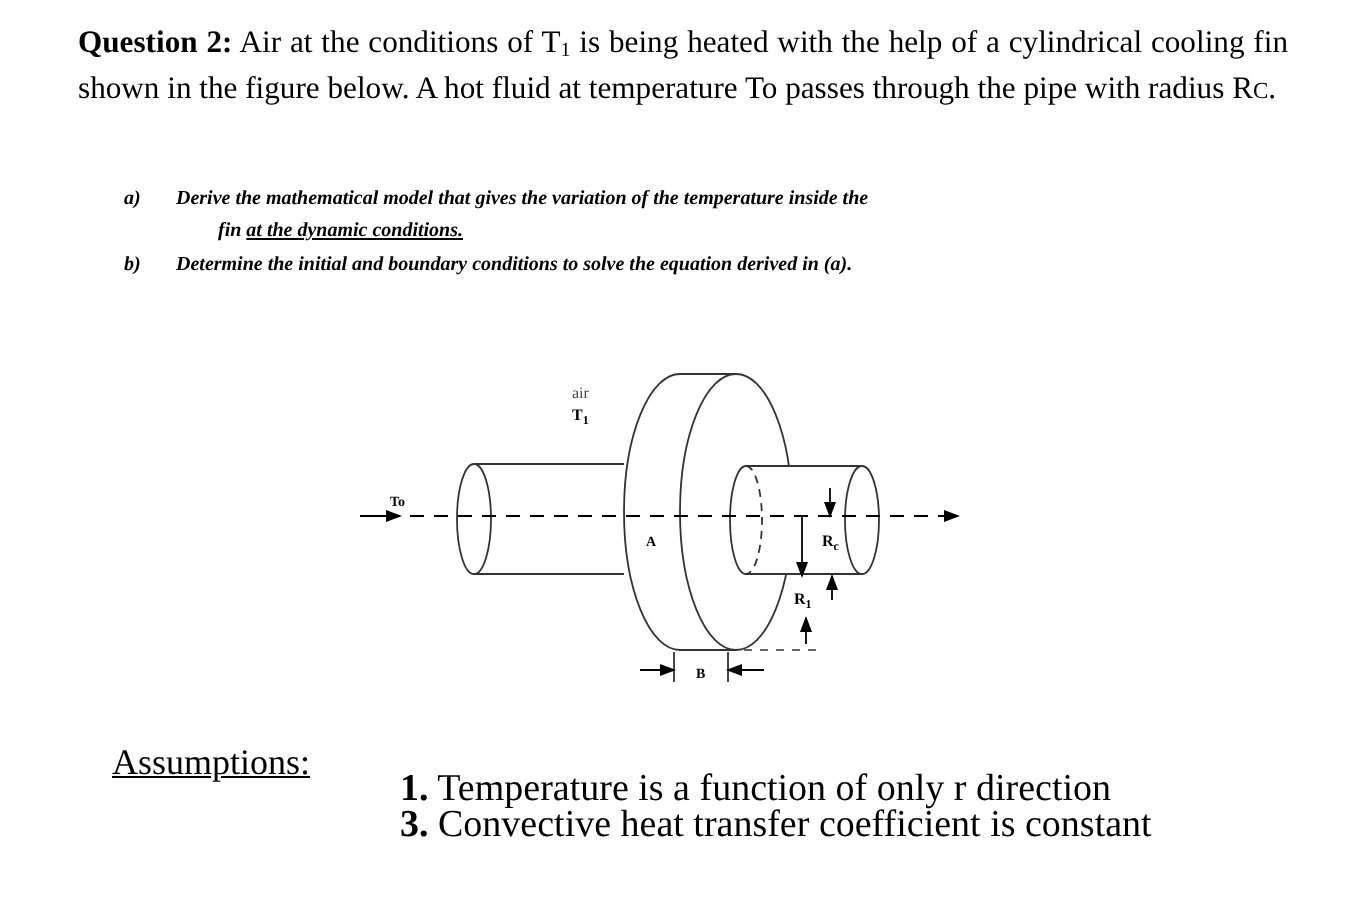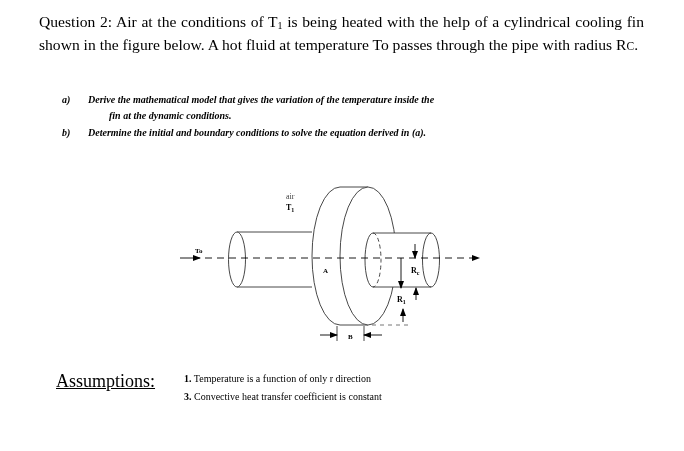--- a/index.html
+++ b/index.html
@@ -1,28 +1,28 @@
 <!DOCTYPE html>
 <html><head>
   <meta charset="utf-8">
   <style>
     html, body { margin: 0; padding: 0; background: #ffffff; }
     body { width: 684px; height: 451px; position: relative; overflow: hidden;
            font-family: "Liberation Serif", serif; color: #000; }
     .para { position: absolute; left: 39px; width: 605px; font-size: 15.6px; line-height: 18.5px;
             text-align: justify; text-align-last: left; }
-    .q-label { font-weight: normal; }
+    .q-label { font-weight: bold; }
     .sub { font-size: 10px; vertical-align: -2px; }
     .small-c { font-size: 11.5px; }
     .task { position: absolute; font-weight: bold; font-style: italic; font-size: 10px; line-height: 16px; white-space: nowrap; }
     .task .lbl { display: inline-block; width: 26px; }
-    .u { }
+    .u { text-decoration: underline; }
     .diagram { position: absolute; left: 0; top: 0; }
     .assume-head { position: absolute; left: 56px; top: 371px; font-weight: normal; text-decoration: underline; font-size: 18px; }
-    .assume-list { position: absolute; left: 184px; top: 370px; font-size: 10px; line-height: 18px; margin: 0; padding: 0; list-style: none; }
+    .assume-list { position: absolute; left: 184px; top: 370px; font-size: 19px; line-height: 18px; margin: 16px; padding: 0; list-style: none; }
     .assume-list b { font-weight: bold; }
   </style>
 </head>
 <body>
 
 <div class="para" style="top:13px;"><span class="q-label">Question 2:</span><span> Air at the conditions of T</span><span class="sub">1</span><span> is being heated with the help of a cylindrical cooling fin shown in the figure below. A hot fluid at temperature To passes through the pipe with radius R</span><span class="small-c">C</span><span>.</span></div>
 
 <div class="task" style="left:62px; top:92px;">
   <span class="lbl">a)</span><span>Derive the mathematical model that gives the variation of the temperature inside the</span>
 </div>

